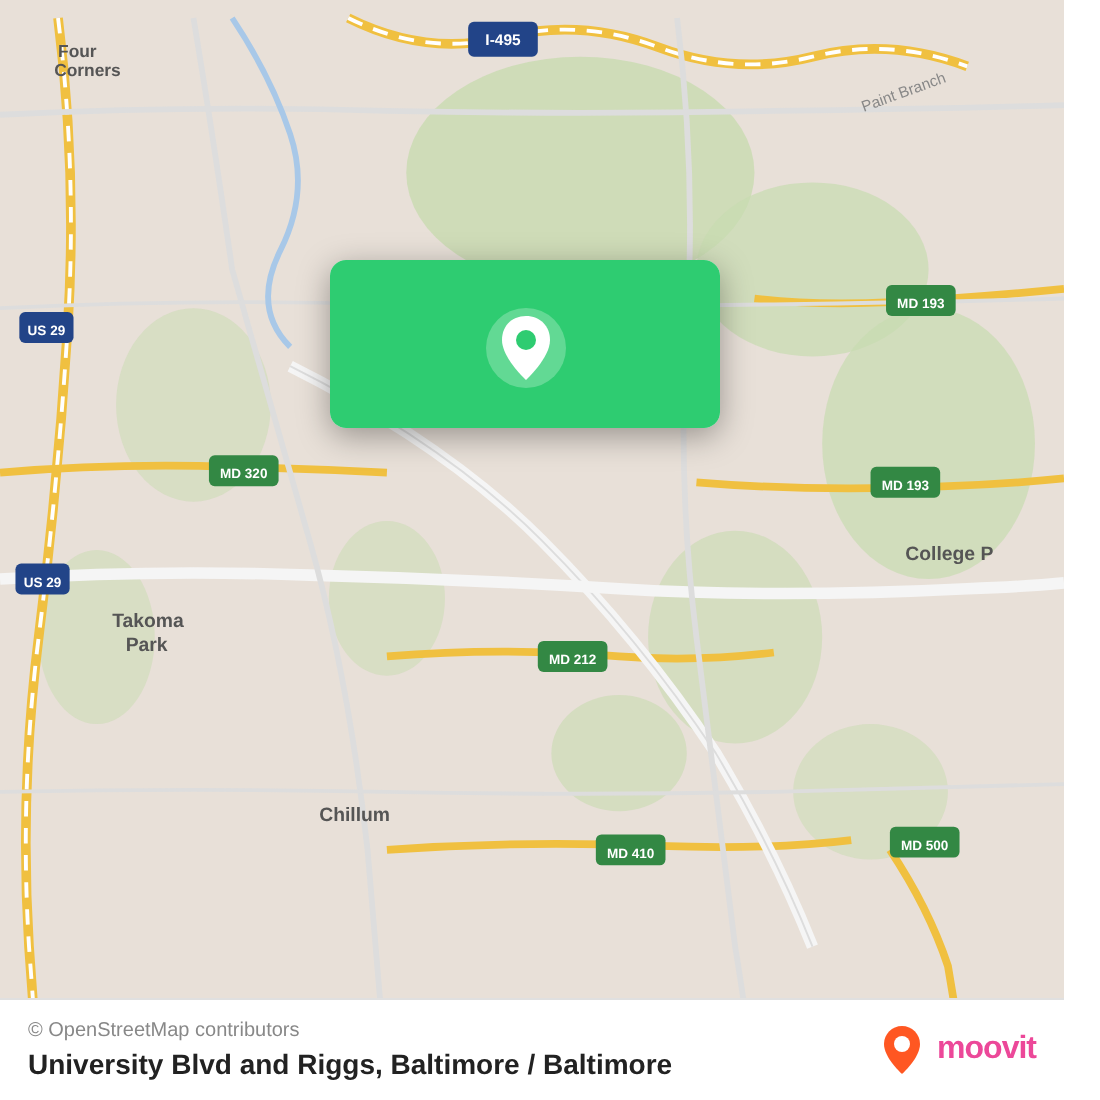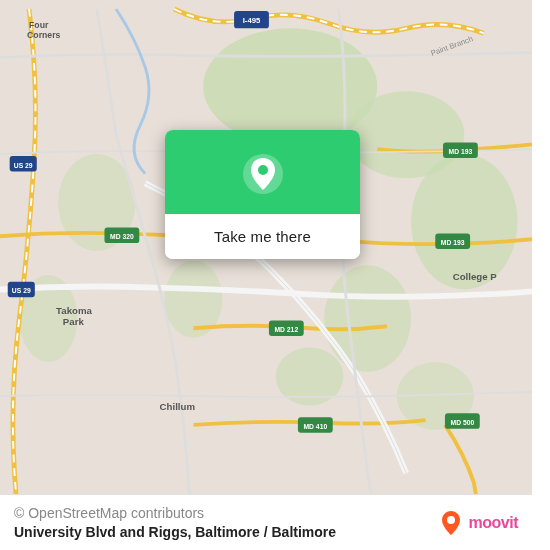--- a/index.html
+++ b/index.html
@@ -80,21 +80,21 @@
       justify-content: space-between;
       border-top: 1px solid #e0e0e0;
     }
 
     #bottom-left {
       display: flex;
       flex-direction: column;
     }
 
     #copyright-text {
-      font-size: 14px;
+      font-size: 10px;
       color: #888;
       margin-bottom: 3px;
     }
 
     #location-title {
       font-size: 14px;
       font-weight: 600;
       color: #222;
     }
 
@@ -206,21 +206,20 @@
 
   <div id="popup-card">
     <div id="popup-green-area">
 
       <svg id="location-pin-icon" viewBox="0 0 44 44" xmlns="http://www.w3.org/2000/svg">
         <circle cx="22" cy="22" r="20" fill="white" opacity="0.25"></circle>
         <path d="M22 6 C15 6 10 11 10 18 C10 27 22 38 22 38 C22 38 34 27 34 18 C34 11 29 6 22 6 Z" fill="white"></path>
         <circle cx="22" cy="18" r="5" fill="#2ecc71"></circle>
       </svg>
     </div>
-    <button id="popup-button">Take me there</button>
   </div>
 
   <div id="bottom-bar">
     <div id="bottom-left">
       <span id="copyright-text">© OpenStreetMap contributors</span>
       <span id="location-title">University Blvd and Riggs, Baltimore / Baltimore</span>
     </div>
     <div id="moovit-logo">
 
       <svg id="moovit-pin" viewBox="0 0 28 28" xmlns="http://www.w3.org/2000/svg">

